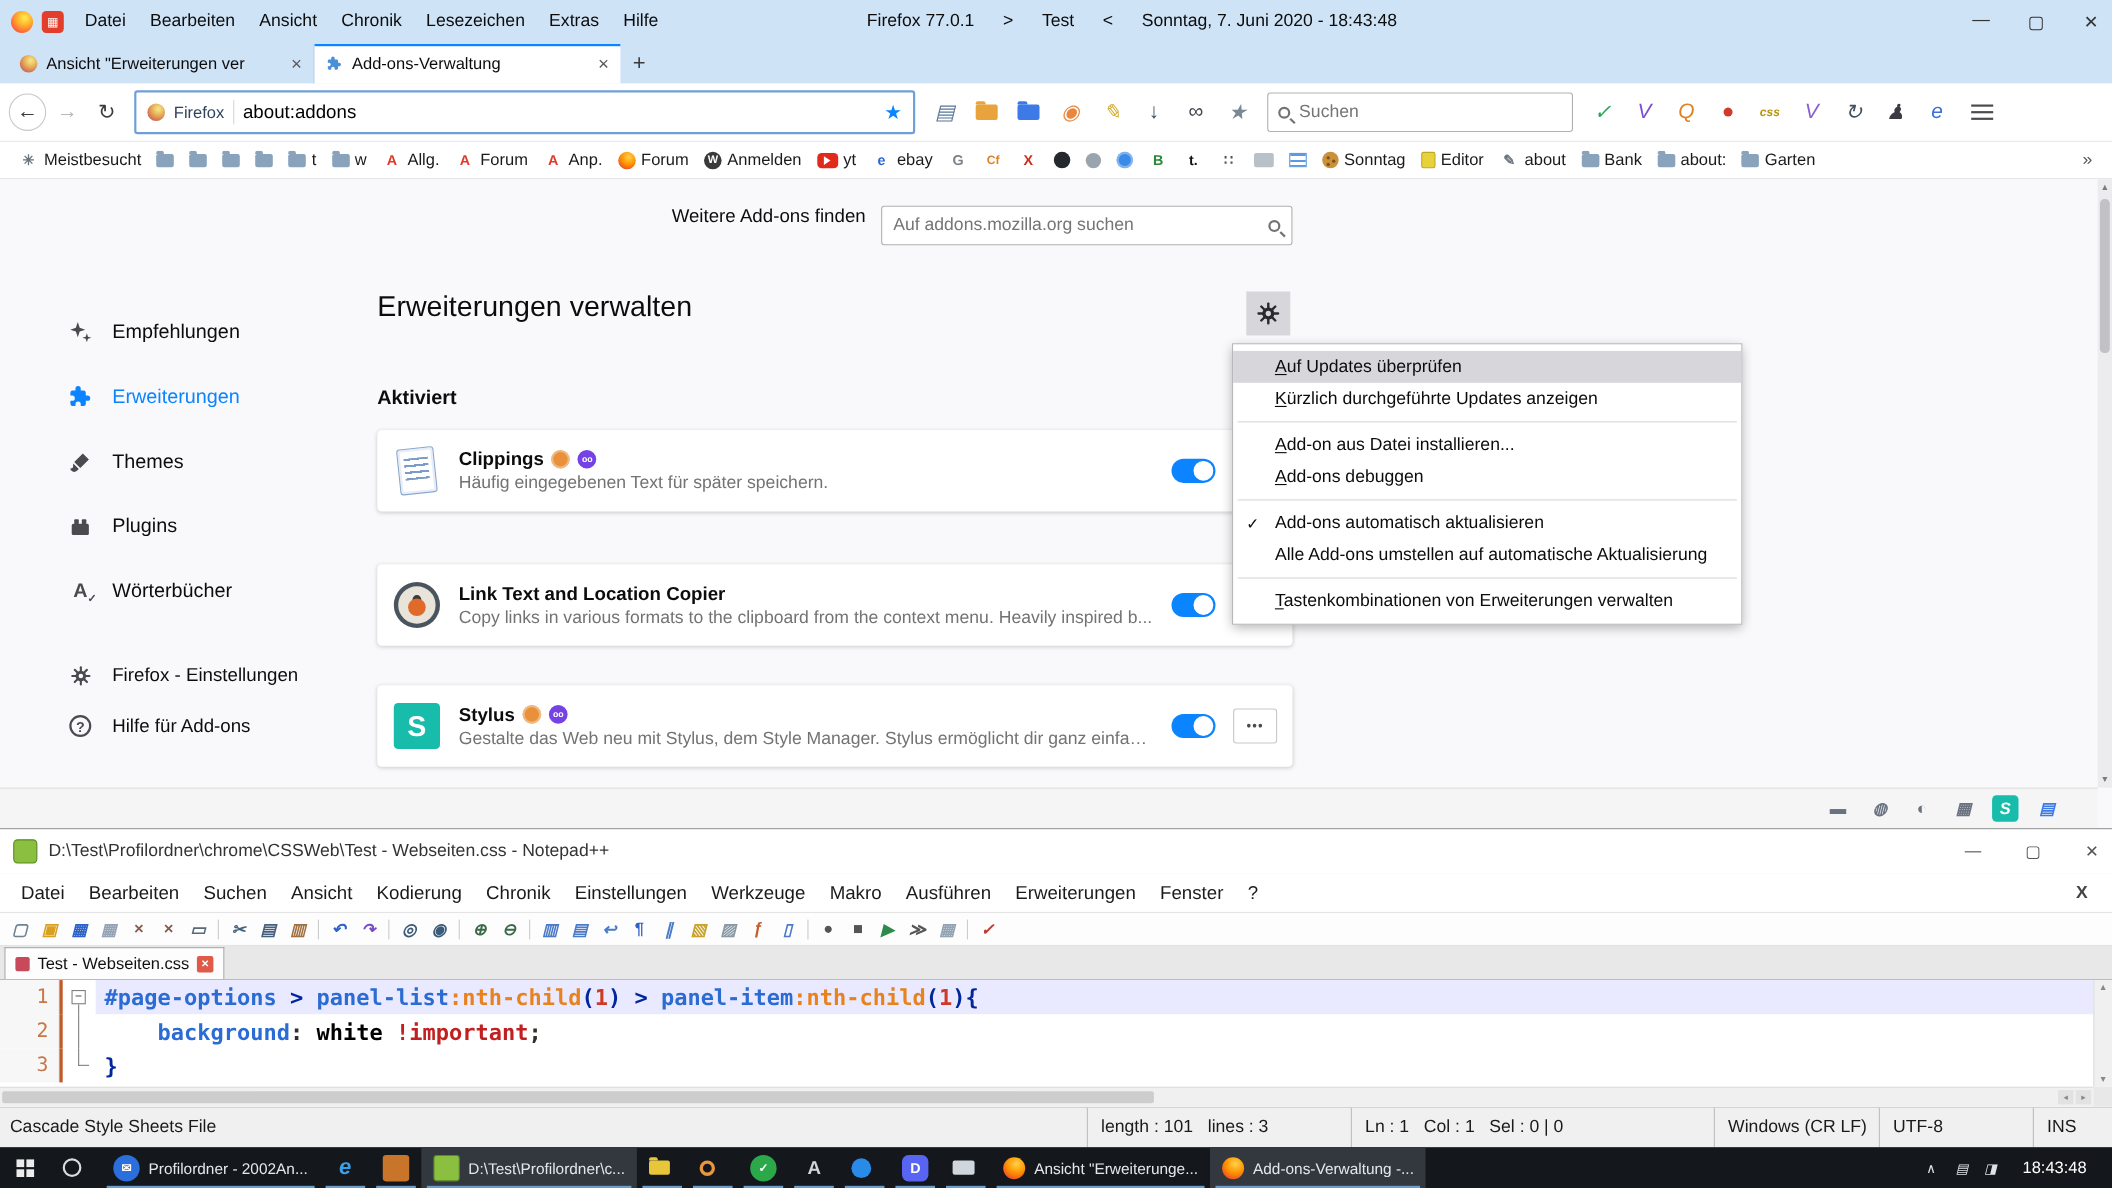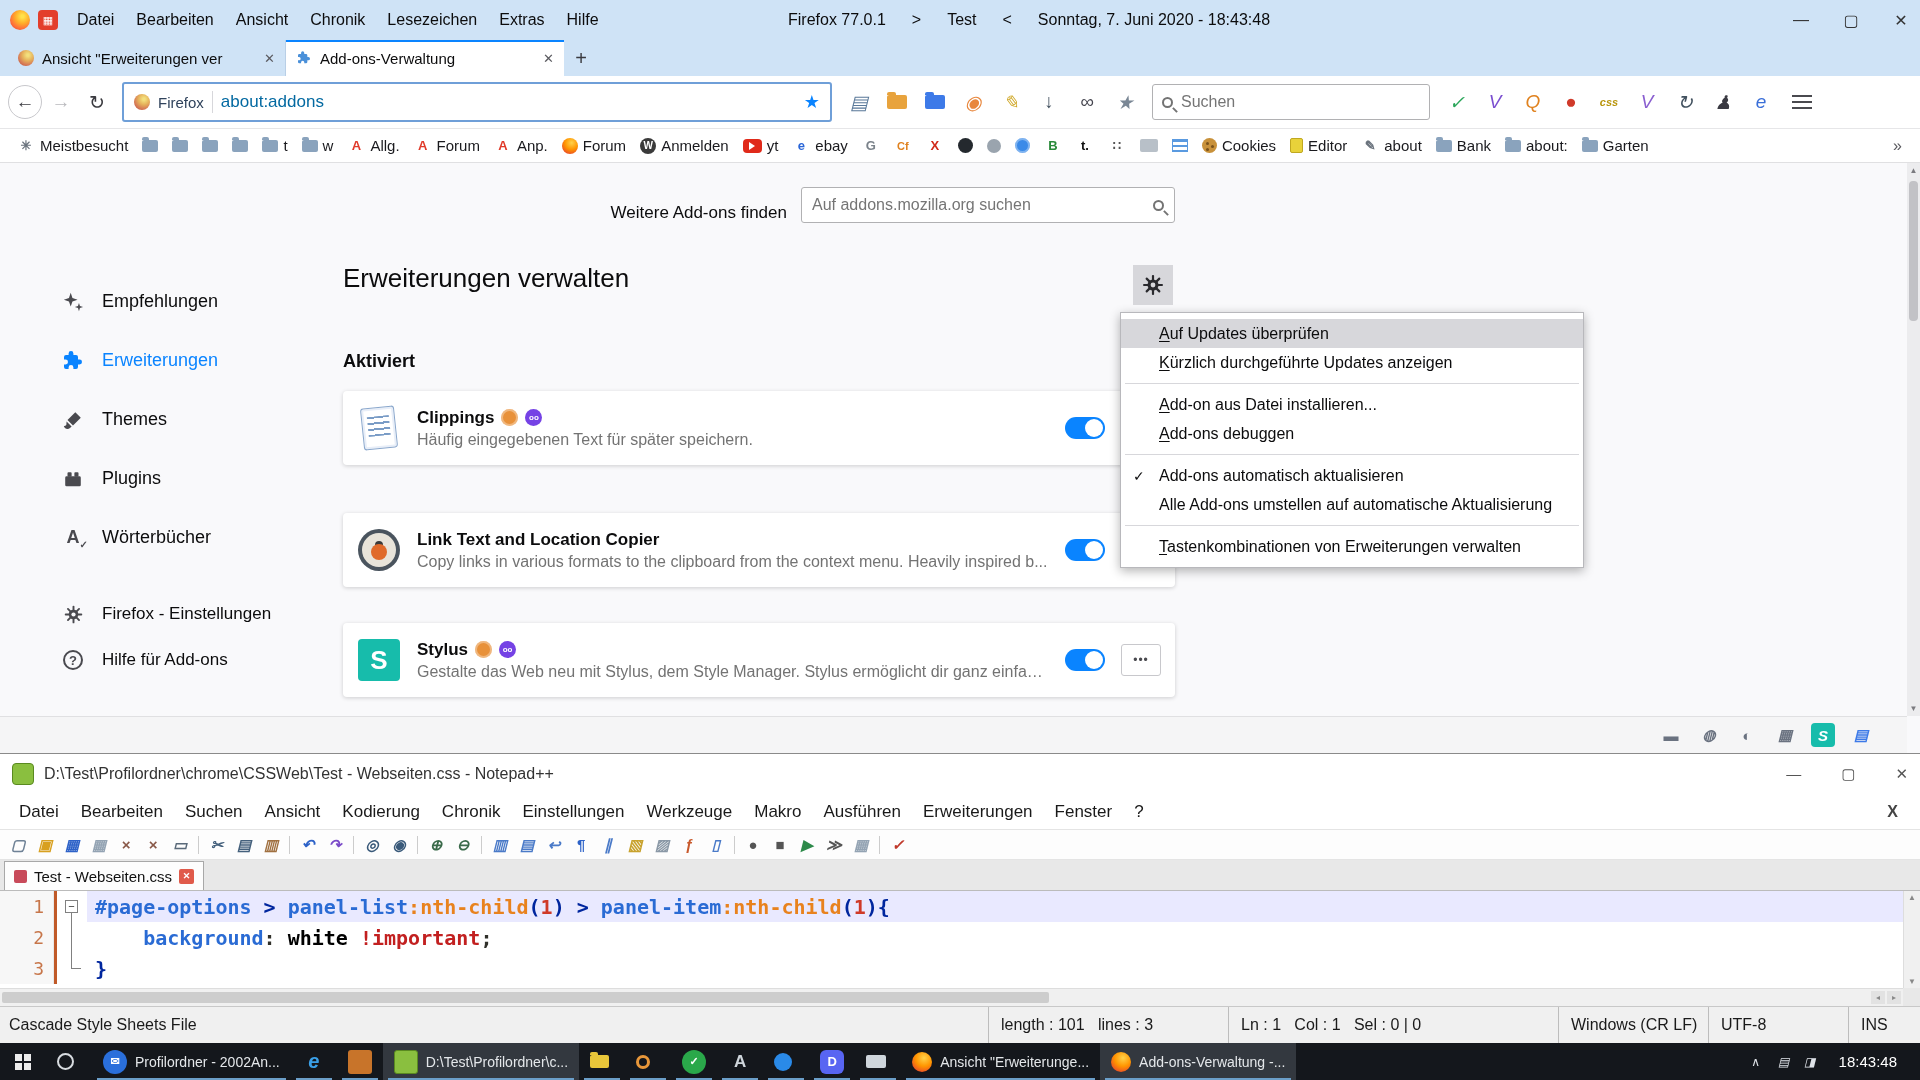--- a/index.html
+++ b/index.html
@@ -34,21 +34,21 @@
     border-bottom:1px solid #e6e6e8}
   .nav-circ{width:34px;height:34px;border-radius:50%;display:flex;align-items:center;
     justify-content:center;font-size:19px;color:#3a3a3f;flex:none}
   .nav-circ.back{border:1px solid #c8c8cc}
   .nav-circ.fwd{color:#b8b8bc}
   .urlbar{width:710px;height:40px;border:2px solid #6f9fd8;border-radius:3px;background:#fff;
     display:flex;align-items:center;padding:0 10px;gap:8px;margin:0 6px;flex:none}
   .flame.sm{width:16px;height:16px;filter:grayscale(35%)}
   .id-label{color:#30435c;font-size:15px}
   .vsep{width:1px;height:22px;background:#d7d7db}
-  .url-text{font-size:17px;color:#0369a1;flex:1}
+  .url-text{font-size:17px;color:#000000;flex:1}
   .url-star{color:#0a84ff;font-size:18px}
   .nav-strip{display:flex;align-items:center}
   .nav-ico{width:38px;height:36px;display:flex;align-items:center;justify-content:center;flex:none}
   .nav-g{display:flex;align-items:center;justify-content:center;font-size:19px}
   .nav-ico.small .nav-g{font-size:11px;font-weight:bold}
   .searchbox{width:278px;height:36px;border:1px solid #b1b1b3;border-radius:3px;background:#fff;
     display:flex;align-items:center;gap:8px;padding:0 9px;margin:0 6px;flex:none}
   .mag{width:11px;height:11px;border:2px solid #737373;border-radius:50%;position:relative;flex:none}
   .mag::after{content:'';position:absolute;width:2px;height:6px;background:#737373;
     left:10px;top:8px;transform:rotate(-45deg)}
@@ -83,21 +83,21 @@
   .ic-note{width:13px;height:15px;background:#e8d23a;border:1px solid #c0a820;border-radius:2px}
   .ic-imgph{width:18px;height:13px;background:#b8c0c8;border-radius:2px}
   .ic-gridb{width:16px;height:13px;border:1px solid #5a9ae0;background:repeating-linear-gradient(#5a9ae0 0 2px,#fff 2px 5px)}
   .ic-folderor{width:20px;height:14px;background:#e8a33d;border-radius:2px;position:relative}
   .ic-folderor::before{content:'';position:absolute;top:-3px;left:0;width:9px;height:3px;background:#e8a33d;border-radius:2px 2px 0 0}
   .ic-folderbl{width:20px;height:14px;background:#3d7ae8;border-radius:2px;position:relative}
   .ic-folderbl::before{content:'';position:absolute;top:-3px;left:0;width:9px;height:3px;background:#3d7ae8;border-radius:2px 2px 0 0}
 
   
   .ff-content{position:relative;height:590px;background:#f9f9fb;color:#0c0c0d}
-  .addons-find{position:absolute;left:343px;top:24px;width:832px;display:flex;align-items:flex-end;
+  .addons-find{position:absolute;left:343px;top:24px;width:832px;display:flex;align-items:flex-start;
     justify-content:flex-end;gap:14px}
   .find-label{font-size:17px}
   .addons-search{width:374px;height:36px;background:#fff;border:1px solid #b1b1b3;border-radius:3px;
     display:flex;align-items:center;padding:0 10px;gap:8px}
   .addons-search input{border:none;outline:none;flex:1;font-size:16px;color:#737373;background:transparent;
     font-family:"Liberation Sans",sans-serif}
   .addons-sb{position:absolute;left:60px;top:109px;width:270px}
   .sb-row{height:59px;display:flex;align-items:center;gap:16px;font-size:18px;color:#4a4a4f}
   .sb-row .sb-label{color:#0c0c0d}
   .sb-row.active,.sb-row.active .sb-label{color:#0a84ff}
@@ -454,21 +454,21 @@
           <span class="bm-icon" style="color: rgb(85, 85, 85);">∷</span>
         </span>
         <span class="bm">
           <span class="bm-icon ic-imgph"></span>
         </span>
         <span class="bm">
           <span class="bm-icon ic-gridb"></span>
         </span>
         <span class="bm">
           <span class="bm-icon ic-cookie"></span>
-          <span class="bm-label">Cookies</span>
+          <span class="bm-label">Sonntag</span>
         </span>
         <span class="bm">
           <span class="bm-icon ic-note"></span>
           <span class="bm-label">Editor</span>
         </span>
         <span class="bm">
           <span class="bm-icon" style="color: rgb(106, 115, 125);">✎</span>
           <span class="bm-label">about</span>
         </span>
         <span class="bm">

